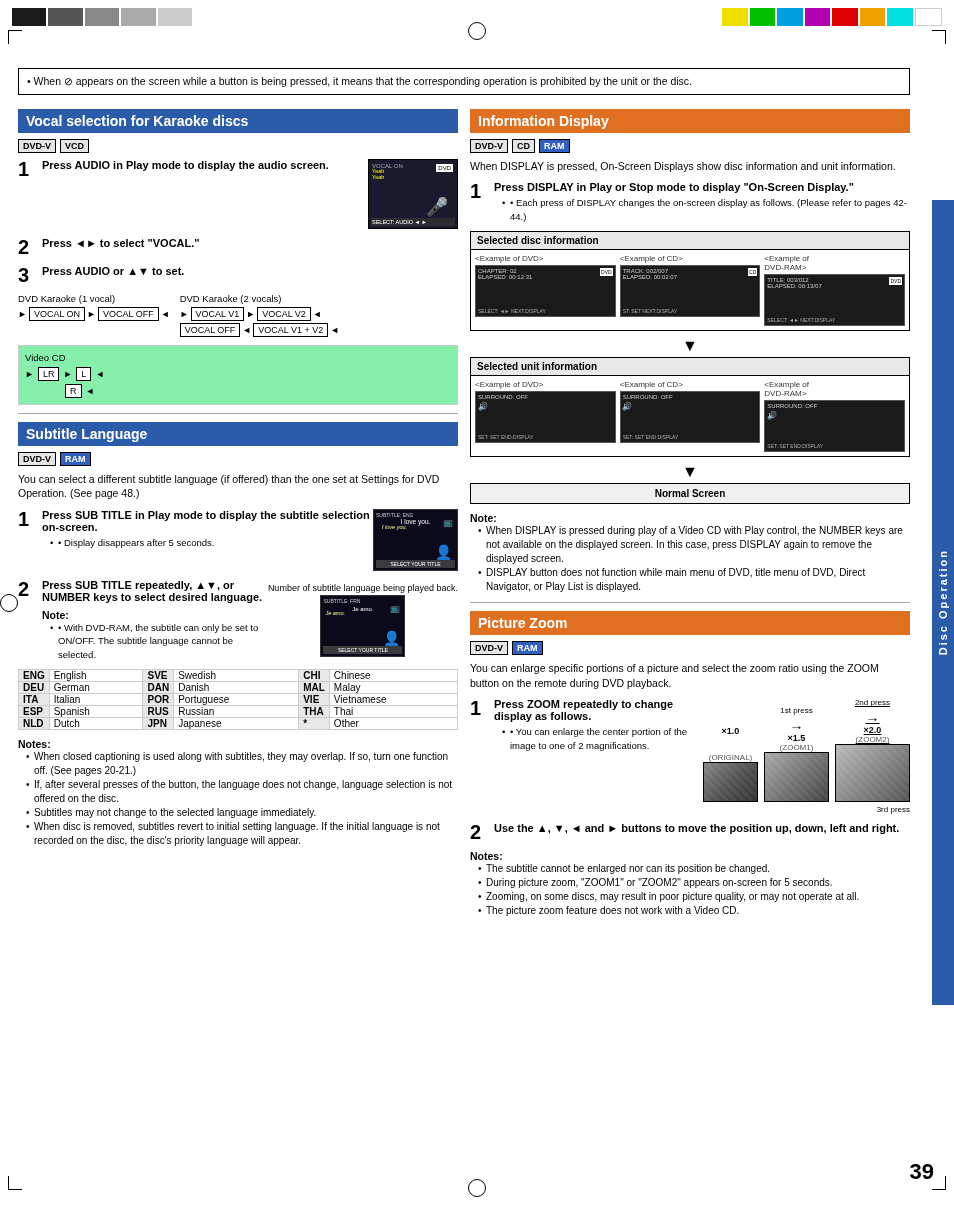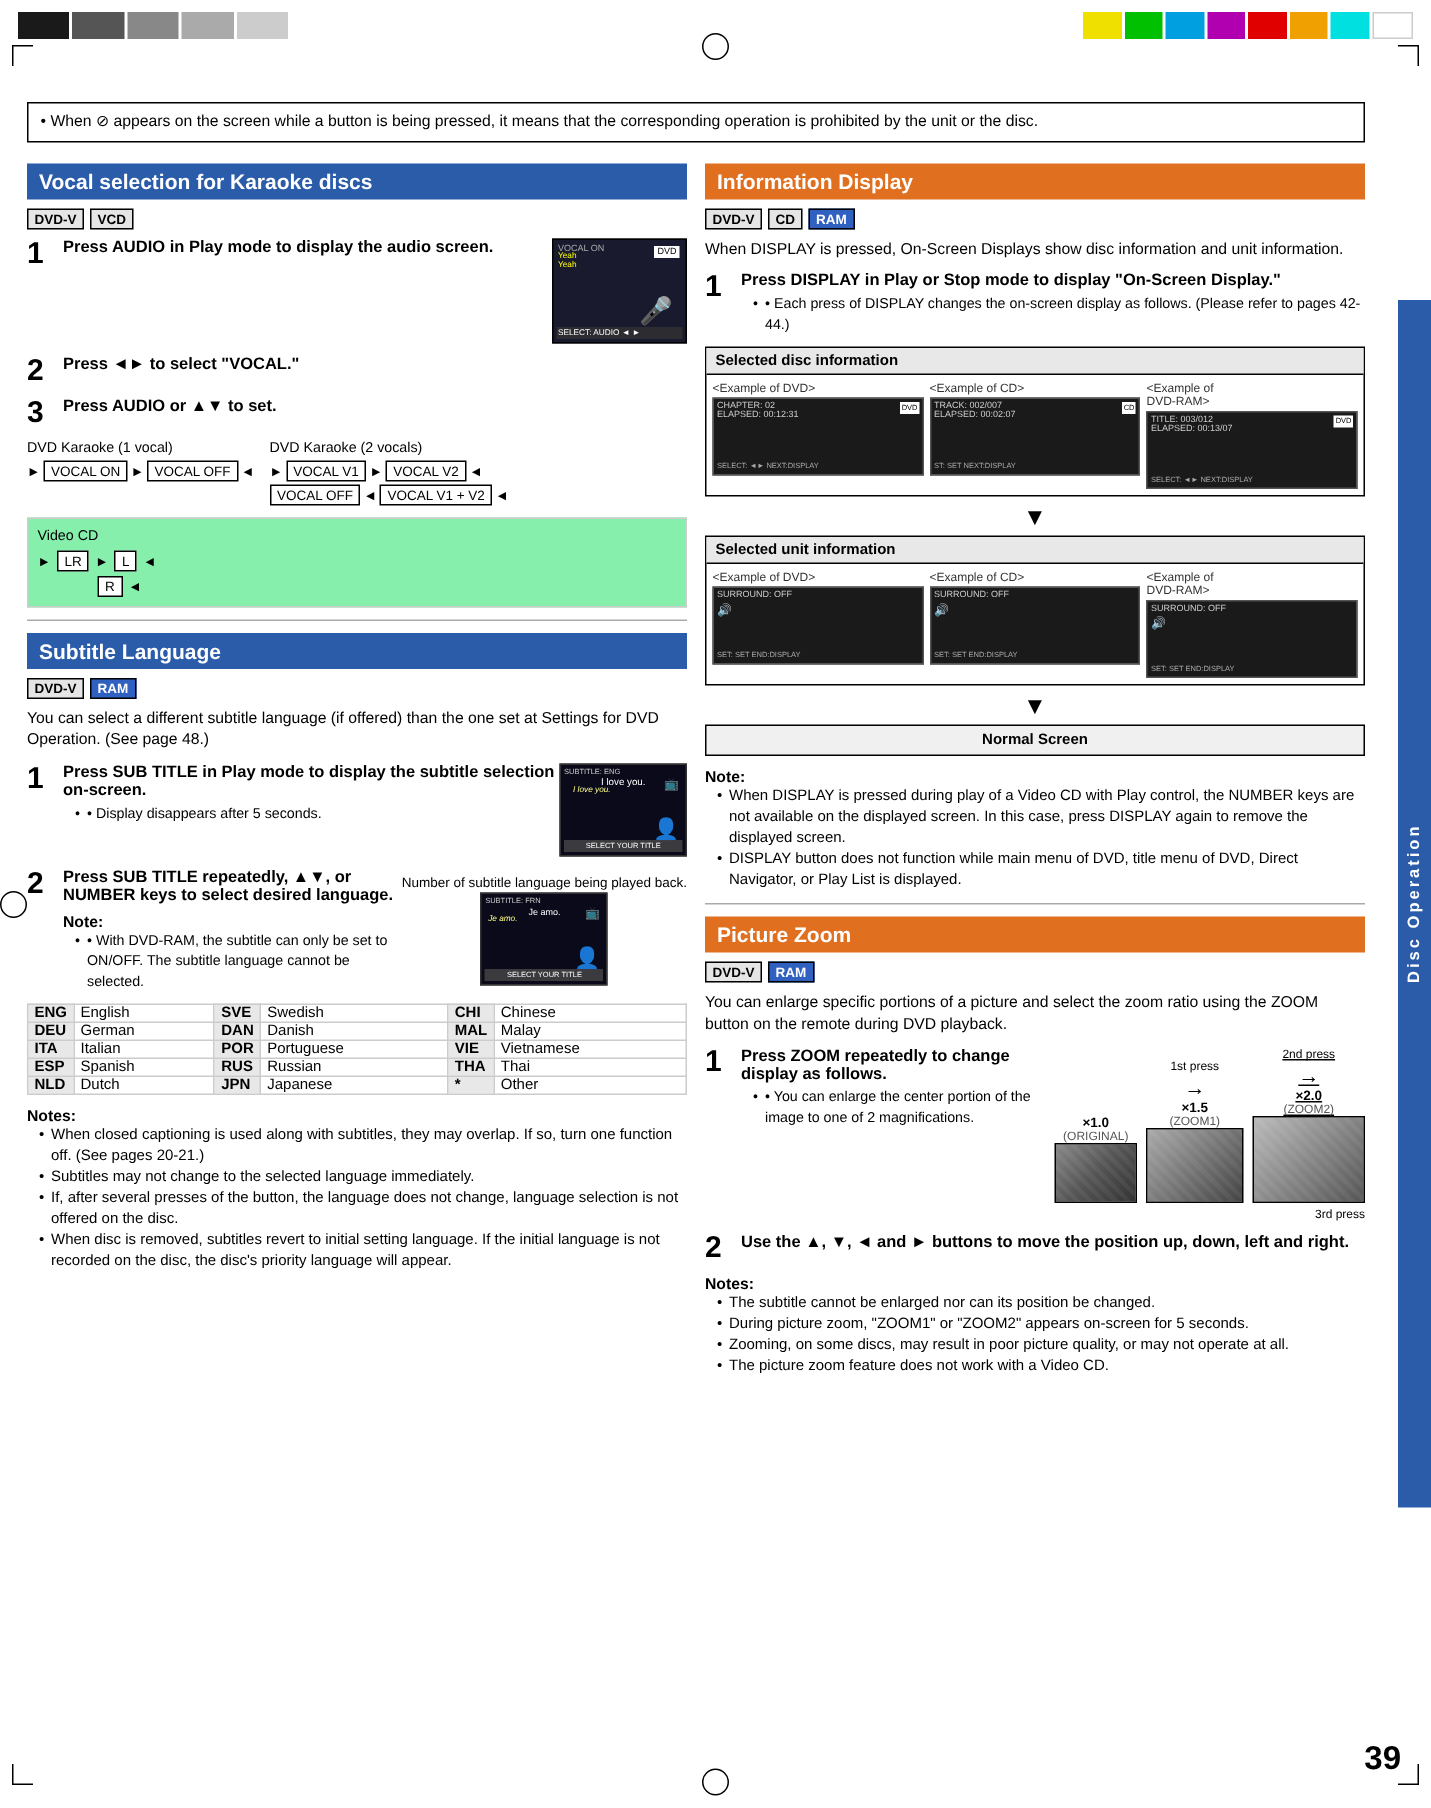--- a/index.html
+++ b/index.html
@@ -712,22 +712,22 @@
             <td>Japanese</td>
             <td class="code">*</td>
             <td>Other</td>
           </tr>
         </tbody>
       </table>
 
       <div class="notes-section" style="margin-top:8px;">
         <div class="notes-title">Notes:</div>
         <div class="note-item">When closed captioning is used along with subtitles, they may overlap. If so, turn one function off. (See pages 20-21.)</div>
+        <div class="note-item">If, after several presses of the button, the language does not change, language selection is not offered on the disc.</div>
         <div class="note-item">Subtitles may not change to the selected language immediately.</div>
-        <div class="note-item">If, after several presses of the button, the language does not change, language selection is not offered on the disc.</div>
         <div class="note-item">When disc is removed, subtitles revert to initial setting language. If the initial language is not recorded on the disc, the disc's priority language will appear.</div>
       </div>
 
     </div>
 
     <div class="right-col">
 
       <div class="section-header orange">
         <span>Information Display</span>
       </div>
@@ -843,21 +843,21 @@
             <div style="flex:1;">
               <b>Press ZOOM repeatedly to change display as follows.</b>
               <div class="note-item" style="font-size:9.5px;margin-top:3px;">• You can enlarge the center portion of the image to one of 2 magnifications.</div>
             </div>
 
             <div>
               <div style="display:flex;gap:6px;align-items:flex-end;">
 
                 <div class="zoom-item">
                   <div style="font-weight:bold;font-size:9px;">×1.0</div>
-                  <div style="font-size:8px;color:#555;">(ORIGINAL)</div>
+                  <div style="font-size:8px;color:#555;margin-top:17px;">(ORIGINAL)</div>
                   <div class="zoom-img" style="width:55px;height:40px;"></div>
                 </div>
 
                 <div style="display:flex;flex-direction:column;align-items:center;">
                   <div style="font-size:8px;margin-bottom:2px;">1st press</div>
                   <div style="font-size:14px;">→</div>
                   <div class="zoom-item">
                     <div style="font-weight:bold;font-size:9px;">×1.5</div>
                     <div style="font-size:8px;color:#555;">(ZOOM1)</div>
                     <div class="zoom-img" style="width:65px;height:50px;background:linear-gradient(135deg,#aaa 0%,#777 50%,#444 100%);"></div>

